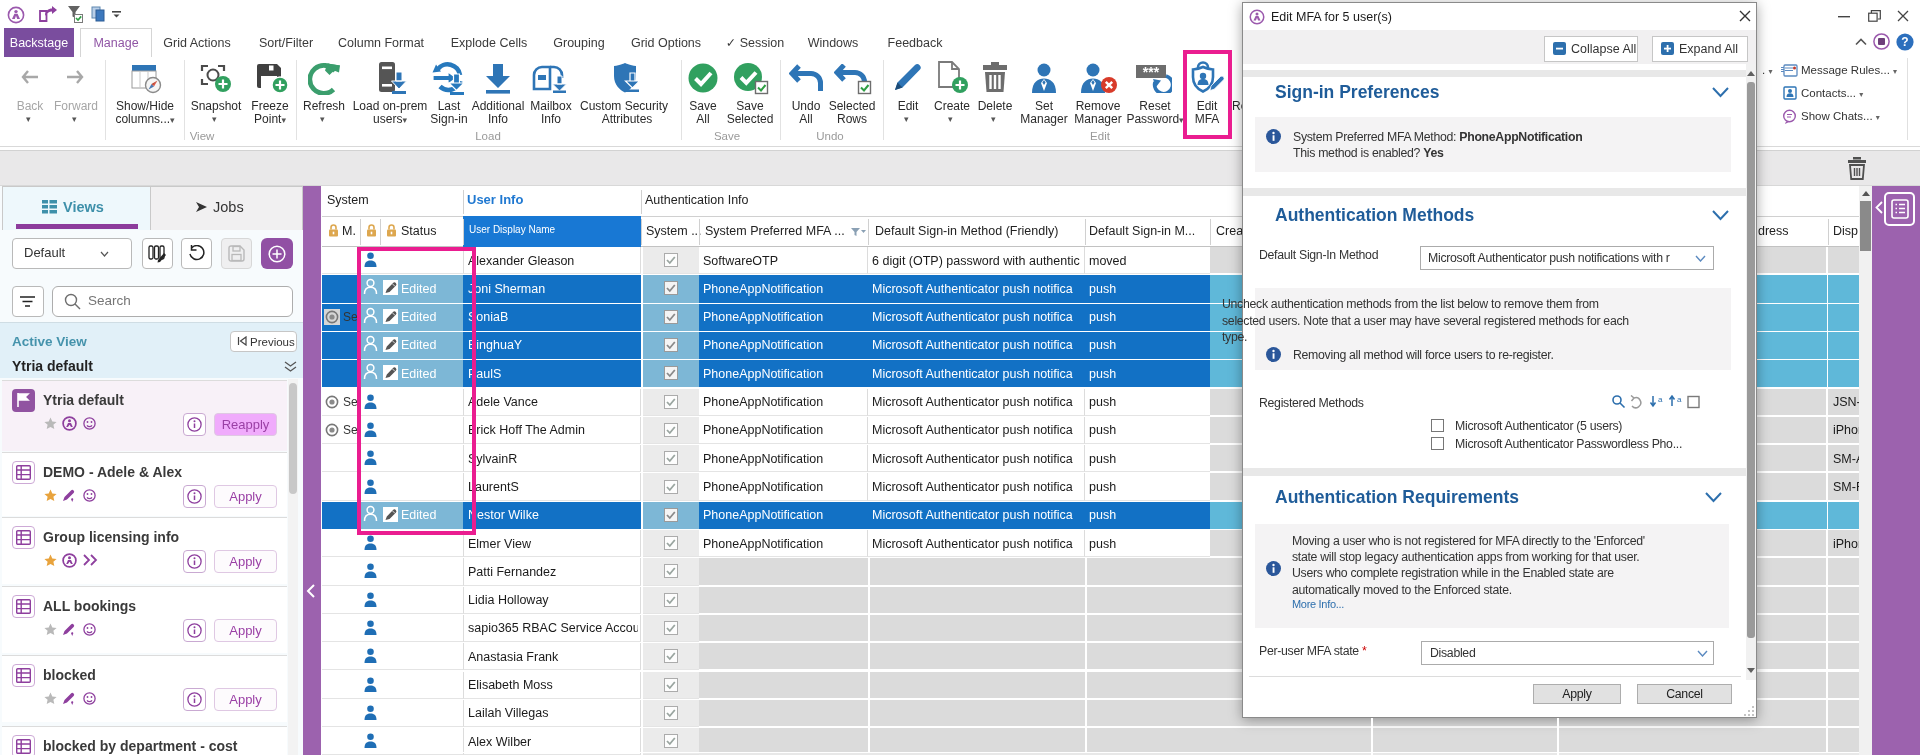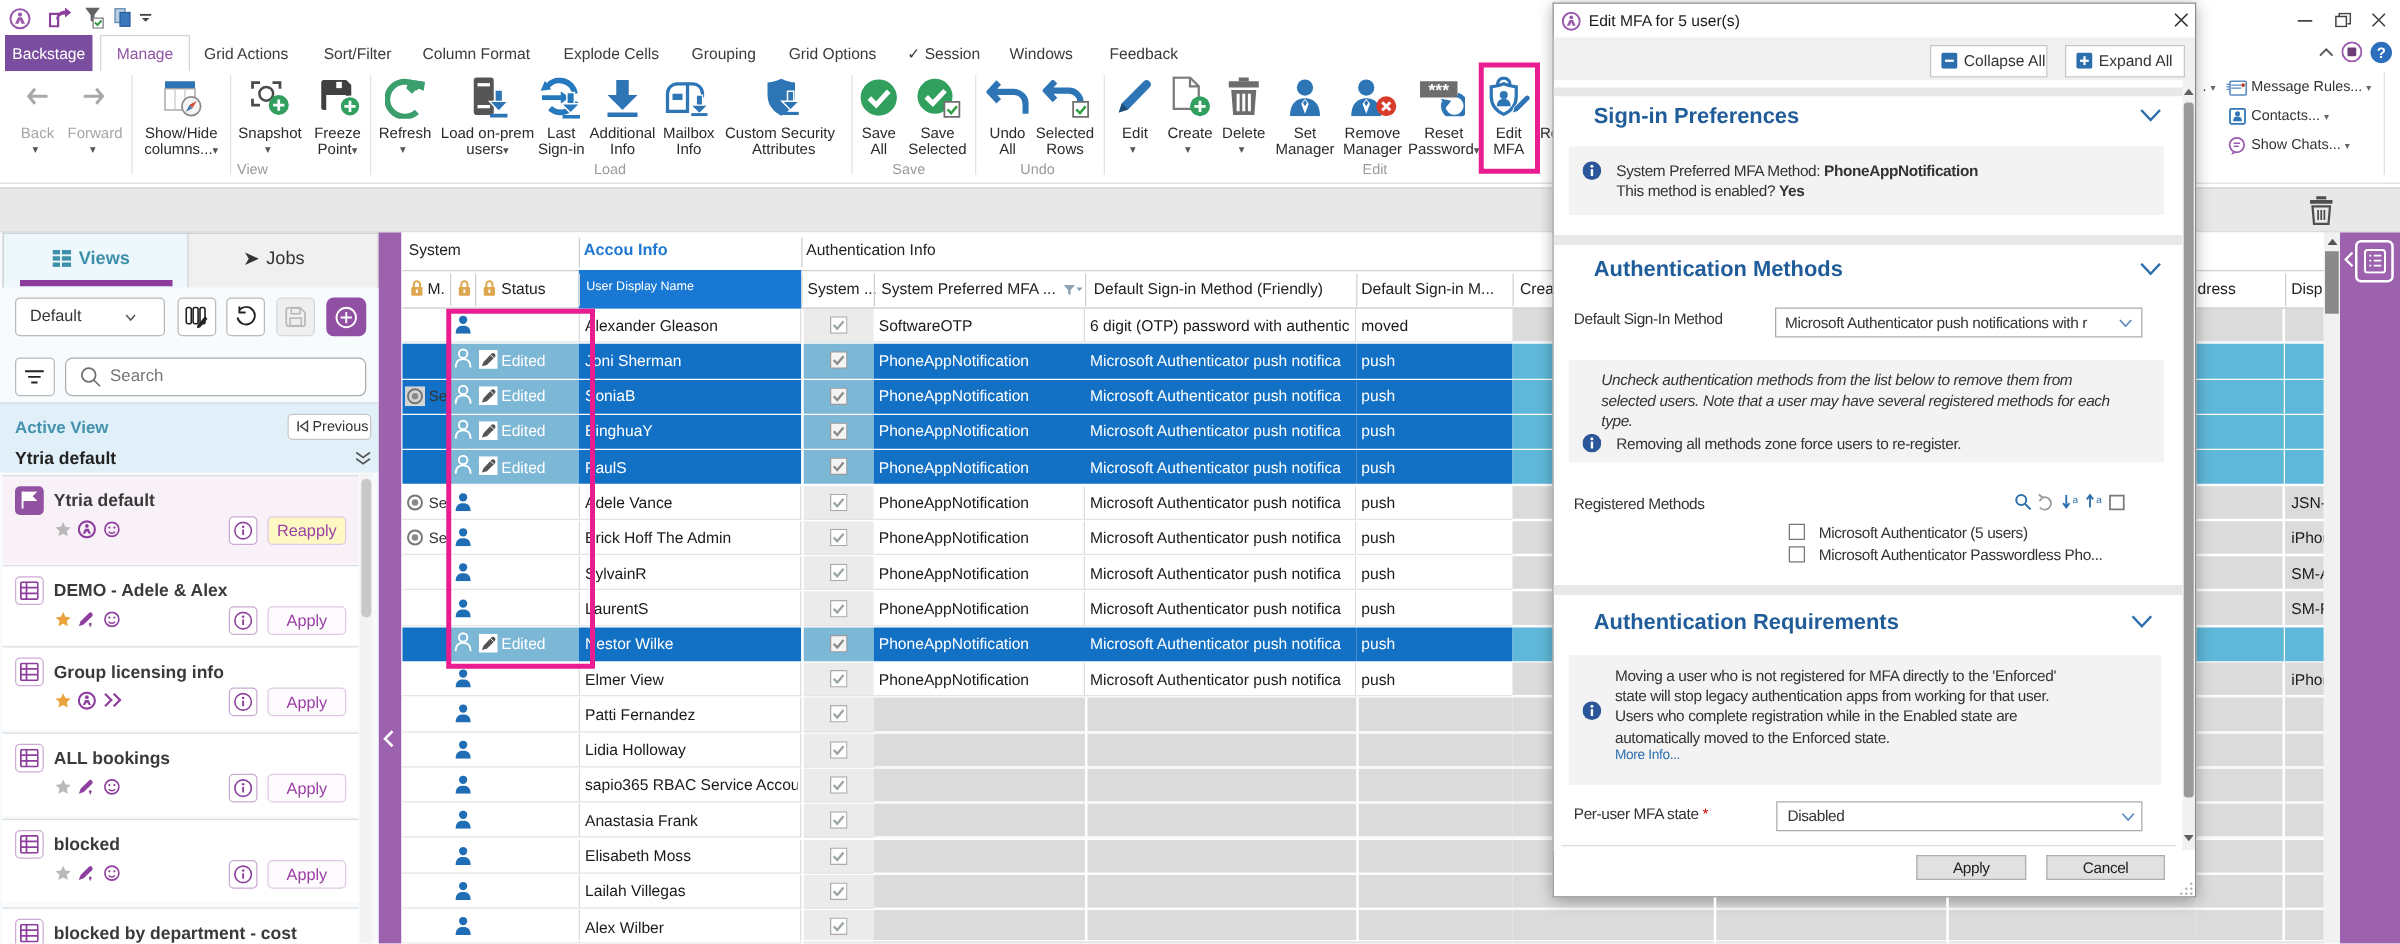--- a/index.html
+++ b/index.html
@@ -375,21 +375,21 @@
       <circle cx="4.5" cy="5" r="0.9" fill="#8e3f9e"></circle>
       <circle cx="8.5" cy="5" r="0.9" fill="#8e3f9e"></circle>
       <path d="M4 8.3 a3 3 0 0 0 5 0" fill="none" stroke="#8e3f9e" stroke-width="1.2"></path>
     </svg>
     <div class="ab" style="left:183px;top:413px;width:23px;height:23px;background:#fff;border:1px solid #c9a9d2;border-radius:4px;"></div>
 <svg class="ab" style="left:187px;top:417px" width="15" height="15" viewBox="0 0 15 15">
       <circle cx="7.5" cy="7.5" r="6.6" fill="none" stroke="#8e3f9e" stroke-width="1.3"></circle>
       <path d="M7.5 6.5 V11" stroke="#8e3f9e" stroke-width="1.5"></path>
       <circle cx="7.5" cy="4.3" r="1" fill="#8e3f9e"></circle>
     </svg>
-<div class="ab" style="left:214px;top:413px;width:63px;height:23px;background:#fef9c3;border:1px solid #dfc8e3;border-radius:4px;text-align:center;font-size:13px;color:#9a3fa5;line-height:21px;">Reapply</div>
+<div class="ab" style="left:214px;top:413px;width:63px;height:23px;background:#f0abfc;border:1px solid #dfc8e3;border-radius:4px;text-align:center;font-size:13px;color:#9a3fa5;line-height:21px;">Reapply</div>
     <div class="ab" style="left:2px;top:452px;width:285px;height:64px;background:#fff;border-top:1px solid #dcdcdc;"></div>
     <div class="ab" style="left:12px;top:461px;width:23px;height:23px;background:#fff;border:1px solid #cda9d6;border-radius:4px;"></div>
 <svg class="ab" style="left:16px;top:465px" width="15" height="15" viewBox="0 0 15 15">
 <rect x="0.7" y="0.7" width="13.6" height="13.6" rx="1" fill="none" stroke="#8e3f9e" stroke-width="1.4"></rect>
 <path d="M0.7 5 H14.3 M0.7 9.6 H14.3 M5.2 0.7 V14.3" stroke="#8e3f9e" stroke-width="1.4"></path>
     </svg>
     <div class="ab" style="left:43px;top:464px;font-size:14px;font-weight:bold;color:#3a3a3a;">DEMO - Adele &amp; Alex</div>
     <svg class="ab" style="left:44px;top:489px" width="13" height="13" viewBox="0 0 13 13">
       <path d="M6.5 0.5 L8.3 4.4 L12.6 4.9 L9.4 7.8 L10.3 12 L6.5 9.9 L2.7 12 L3.6 7.8 L0.4 4.9 L4.7 4.4 Z" fill="#e8a33d"></path>
     </svg>
@@ -498,21 +498,21 @@
     <div class="ab" style="left:43px;top:738px;font-size:14px;font-weight:bold;color:#3a3a3a;">blocked by department - cost</div>
     <div class="ab" style="left:288px;top:379px;width:10px;height:376px;background:#f3f3f3;"></div>
     <div class="ab" style="left:289px;top:383px;width:8px;height:111px;background:#c8c8c8;border-radius:4px;"></div>
     <div class="ab" style="left:303px;top:186px;width:18px;height:569px;background:#9c62ae;"></div>
     <svg class="ab" style="left:306px;top:584px" width="10" height="14" viewBox="0 0 10 14">
       <path d="M8 1 L2 7 L8 13" fill="none" stroke="#fff" stroke-width="2"></path>
     </svg>
     <div class="ab" style="left:322px;top:186px;width:1537px;height:569px;background:#fff;overflow:hidden;"></div>
     <div class="ab" style="left:322px;top:186px;width:1537px;height:30px;background:#fff;"></div>
     <div class="ab hdrtxt" style="left:327px;top:193px;">System</div>
-    <div class="ab" style="left:467px;top:192px;font-size:13px;font-weight:bold;color:#1f78d1;">Accou Info</div>
+    <div class="ab" style="left:467px;top:192px;font-size:13px;font-weight:bold;color:#1f78d1;">User Info</div>
     <div class="ab hdrtxt" style="left:645px;top:193px;">Authentication Info</div>
     <div class="ab" style="left:463px;top:190px;width:1px;height:24px;background:#d0d0d0;"></div>
     <div class="ab" style="left:641px;top:190px;width:1px;height:24px;background:#d0d0d0;"></div>
     <div class="ab" style="left:322px;top:216px;width:1537px;height:31px;background:#fff;border-top:1px solid #d0d0d0;border-bottom:1px solid #c2c2c2;"></div>
     <svg class="ab" style="left:328px;top:224px" width="11" height="13" viewBox="0 0 11 13">
 <rect x="1" y="5.5" width="9" height="7" rx="1" fill="#dda74f"></rect>
 <path d="M3 5.5 V3.5 a2.5 2.5 0 0 1 5 0 V5.5" fill="none" stroke="#dda74f" stroke-width="1.6"></path>
 <rect x="4.7" y="7.7" width="1.6" height="2.6" fill="#fff"></rect>
     </svg>
     <svg class="ab" style="left:366px;top:224px" width="11" height="13" viewBox="0 0 11 13">
@@ -1040,27 +1040,27 @@
 <svg class="ab" style="left:1712px;top:210px" width="17" height="11" viewBox="0 0 17 11">
       <path d="M1 1 L8.5 9 L16 1" fill="none" stroke="#2d6fad" stroke-width="2"></path>
     </svg>
 <div class="ab" style="left:1259px;top:248px;font-size:12.3px;letter-spacing:-0.3px;color:#333;">Default Sign-In Method</div>
 <div class="ab" style="left:1420px;top:246px;width:294px;height:24px;background:#fff;border:1px solid #ababab;"></div>
 <div class="ab" style="left:1428px;top:251px;width:260px;overflow:hidden;white-space:nowrap;font-size:12.3px;letter-spacing:-0.3px;color:#333;">Microsoft Authenticator push notifications with r</div>
 <svg class="ab" style="left:1695px;top:255px" width="11" height="7" viewBox="0 0 11 7">
       <path d="M1 1 L5.5 6 L10 1" fill="none" stroke="#5b8ac0" stroke-width="1.4"></path>
     </svg>
 <div class="ab" style="left:1255px;top:288px;width:476px;height:82px;background:#f4f3f4;"></div>
-<div class="ab" style="left:1281px;top:296px;font-size:12.3px;letter-spacing:-0.3px;color:#333;line-height:16.5px;white-space:nowrap;font-style:italic;">Uncheck authentication methods from the list below to remove them from<br>selected users. Note that a user may have several registered methods for each<br>type.</div>
+<div class="ab" style="left:1222px;top:296px;font-size:12.3px;letter-spacing:-0.3px;color:#333;line-height:16.5px;white-space:nowrap;">Uncheck authentication methods from the list below to remove them from<br>selected users. Note that a user may have several registered methods for each<br>type.</div>
 <svg class="ab" style="left:1266px;top:347px" width="15" height="15" viewBox="0 0 15 15">
       <circle cx="7.5" cy="7.5" r="7.5" fill="#2b579a"></circle>
       <rect x="6.6" y="6.3" width="1.9" height="5.5" fill="#fff"></rect>
       <circle cx="7.5" cy="4" r="1.2" fill="#fff"></circle>
     </svg>
-<div class="ab" style="left:1293px;top:348px;font-size:12.3px;letter-spacing:-0.3px;color:#333;">Removing all methods zone force users to re-register.</div>
+<div class="ab" style="left:1293px;top:348px;font-size:12.3px;letter-spacing:-0.3px;color:#333;">Removing all method will force users to re-register.</div>
 <div class="ab" style="left:1259px;top:396px;font-size:12.3px;letter-spacing:-0.3px;color:#333;">Registered Methods</div>
 <svg class="ab" style="left:1612px;top:395px" width="88" height="14" viewBox="0 0 88 14">
  <g stroke="#2d6fad" fill="none" stroke-width="1.6">
         <circle cx="5" cy="5" r="4"></circle>
         <path d="M8 8 L12.5 12.5"></path>
       </g>
  <g stroke="#9a9a9a" fill="none" stroke-width="1.5">
         <path d="M22 3 A5 5 0 1 1 20 11 M22 3 L19 0.5 M22 3 L19.5 6"></path>
       </g>
  <g fill="#2d6fad">

